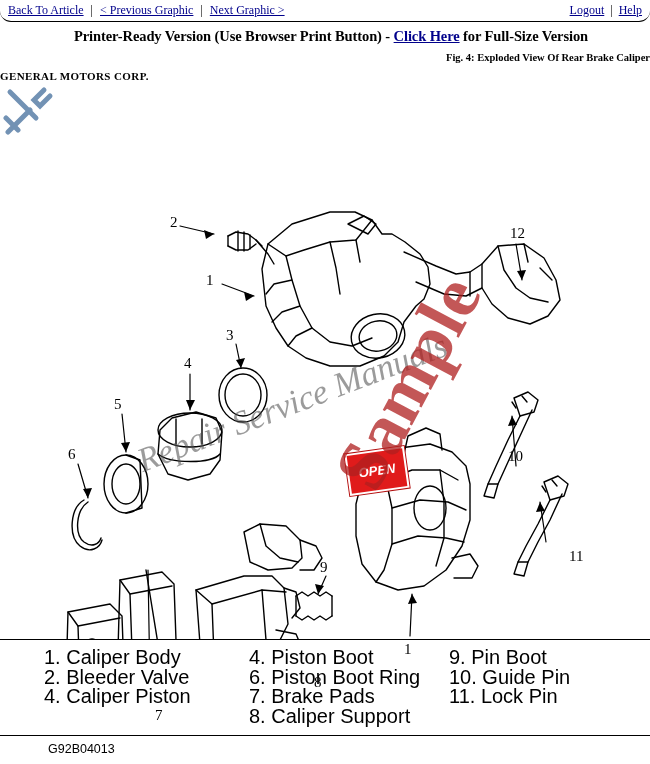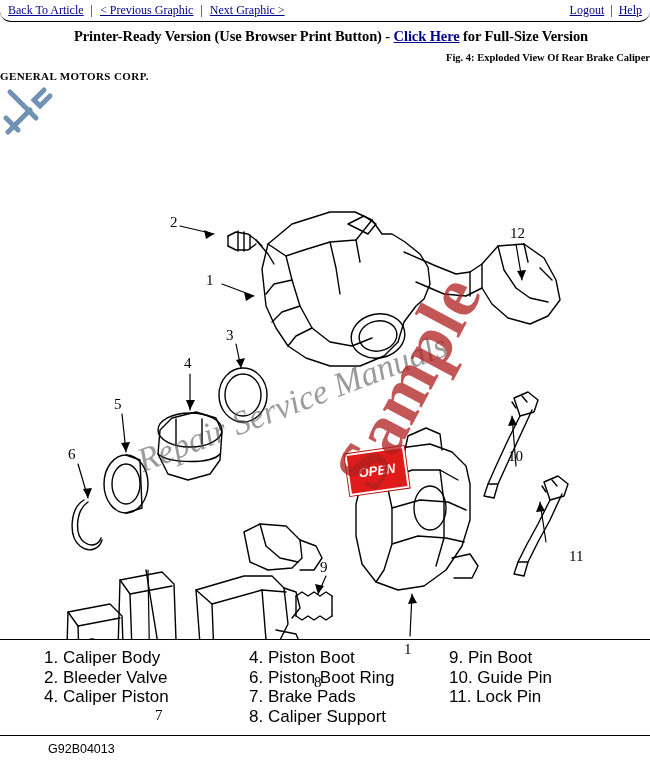--- a/index.html
+++ b/index.html
@@ -171,21 +171,21 @@
     margin-top: 0px;
     padding-top: 8px;
     height: 86px;
   }
   .legend-cols {
     display: flex;
     padding-left: 44px;
   }
   .legend-col {
     font-family: "Liberation Sans", sans-serif;
-    font-size: 17px;
+    font-size: 20px;
     line-height: 19.5px;
   }
   .legend-col.c1 { width: 205px; }
   .legend-col.c2 { width: 200px; }
   .legend-col.c3 { width: 200px; }
   .legend-item { white-space: nowrap; }
 
   
   .footer {
     position: absolute;

